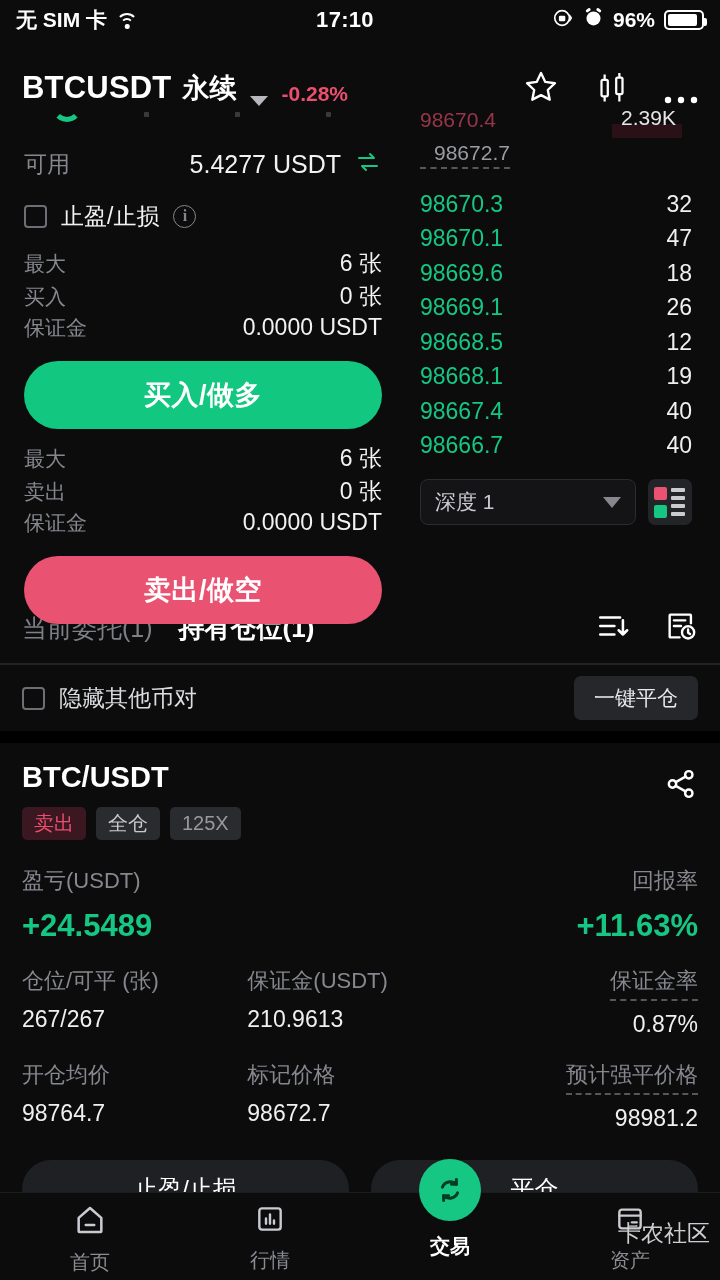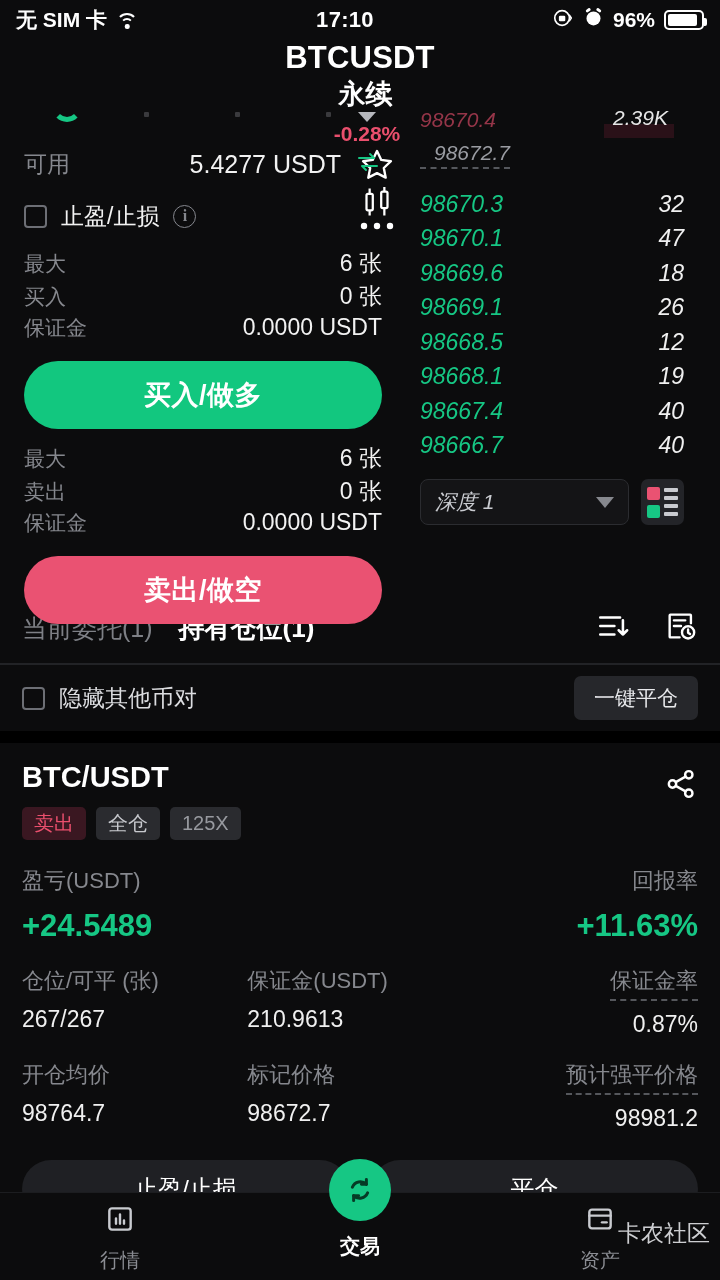--- a/index.html
+++ b/index.html
@@ -26,33 +26,33 @@
     border-radius:50%; }
   .wifi-ico i:nth-child(1){ width:22px; height:22px; top:1px; }
   .wifi-ico i:nth-child(2){ width:13px; height:13px; top:6px; }
   .wifi-dot { position:absolute; left:50%; transform:translateX(-50%); bottom:0; width:4.5px; height:4.5px;
     background:#fff; border-radius:50%; }
   .battery { width: 40px; height: 20px; border: 2px solid #fff; border-radius: 5px; position: relative; padding:2px;}
   .battery::after { content:""; position:absolute; right:-5px; top:6px; width:3px; height:8px; background:#fff; border-radius:0 2px 2px 0;}
   .battery i { display:block; height:100%; width:92%; background:#fff; border-radius:2px; }
 
   
-  .appbar { height: 66px; display: flex; align-items: center; padding: 0 22px; background: #0c0c0d; flex-direction: column; }
+  .appbar { height: 66px; display: flex; align-items: flex-end; padding: 0 22px; background: #0c0c0d; }
   .pair-title { font-size: 31px; font-weight: 700; letter-spacing: .2px; }
   .pair-type { font-size: 27px; font-weight: 700; margin-left: 11px; }
   .caret-dn { margin-left: 13px; width:0; height:0; border-left:9px solid transparent;
     border-right:9px solid transparent; border-top:10px solid #b6b8bd; }
   .pair-chg { margin-left: 14px; font-size: 21px; font-weight: 600; }
   .appbar-spacer { flex: 1; }
   .appbar-ico { margin-left: 34px; display:flex; align-items:center; justify-content:center; }
 
   
   .body-wrap { display: flex; background:#0c0c0d; height: 487px; }
   .left-col { width: 406px; padding: 0 24px; position:relative; }
-  .right-col { width: 314px; padding-right: 36px; position: relative; font-style: italic; }
+  .right-col { width: 314px; padding-right: 28px; position: relative; }
 
   .chart-strip { height: 32px; position: relative; overflow:hidden; }
   .strip-arc { position:absolute; left:28px; top:-14px; width:30px; height:30px;
     border:5px solid #16c784; border-radius:50%; border-top-color:transparent; border-left-color:transparent; border-right-color:transparent;}
   .strip-dots { position:absolute; top:6px; left:120px; display:flex; gap:86px; }
   .strip-dots i { width:5px; height:5px; background:#3a3a3d; border-radius:1px; display:block; }
   .strip-badge { position:absolute; right:16px; top:0px; font-size:21px; color:#e6e6e6; }
   .strip-badge-bg { position:absolute; right:10px; top:18px; width:70px; height:16px; background:#2a1118; }
 
   .row-line { display:flex; align-items:center; justify-content:space-between; }
@@ -442,20 +442,29 @@
       </div>
     </div>
 
     <div class="pos-btns">
       <span class="pos-btn">止盈/止损</span>
       <span class="pos-btn">平仓</span>
     </div>
   </div>
 
   <div class="navbar">
+    <div class="nav-item">
+      <span>
+        <svg width="34" height="34" viewBox="0 0 24 24" fill="none" stroke="#c9cbd0" stroke-width="1.8" stroke-linecap="round" stroke-linejoin="round">
+          <path d="M4 10.5L12 3.5l8 7V20a.5.5 0 0 1-.5.5h-15A.5.5 0 0 1 4 20z"></path>
+            <path d="M9 15.5h6"></path>
+        </svg>
+      </span>
+      <span class="nav-lbl">首页</span>
+    </div>
 
     <div class="nav-item">
       <span>
         <svg width="32" height="32" viewBox="0 0 24 24" fill="none" stroke="#c9cbd0" stroke-width="1.8" stroke-linecap="round" stroke-linejoin="round">
           <rect x="4" y="4" width="16" height="16" rx="2"></rect>
             <path d="M9 15.5v-4M12 15.5V8.5M15 15.5v-2.5"></path>
         </svg>
       </span>
       <span class="nav-lbl">行情</span>
     </div>

